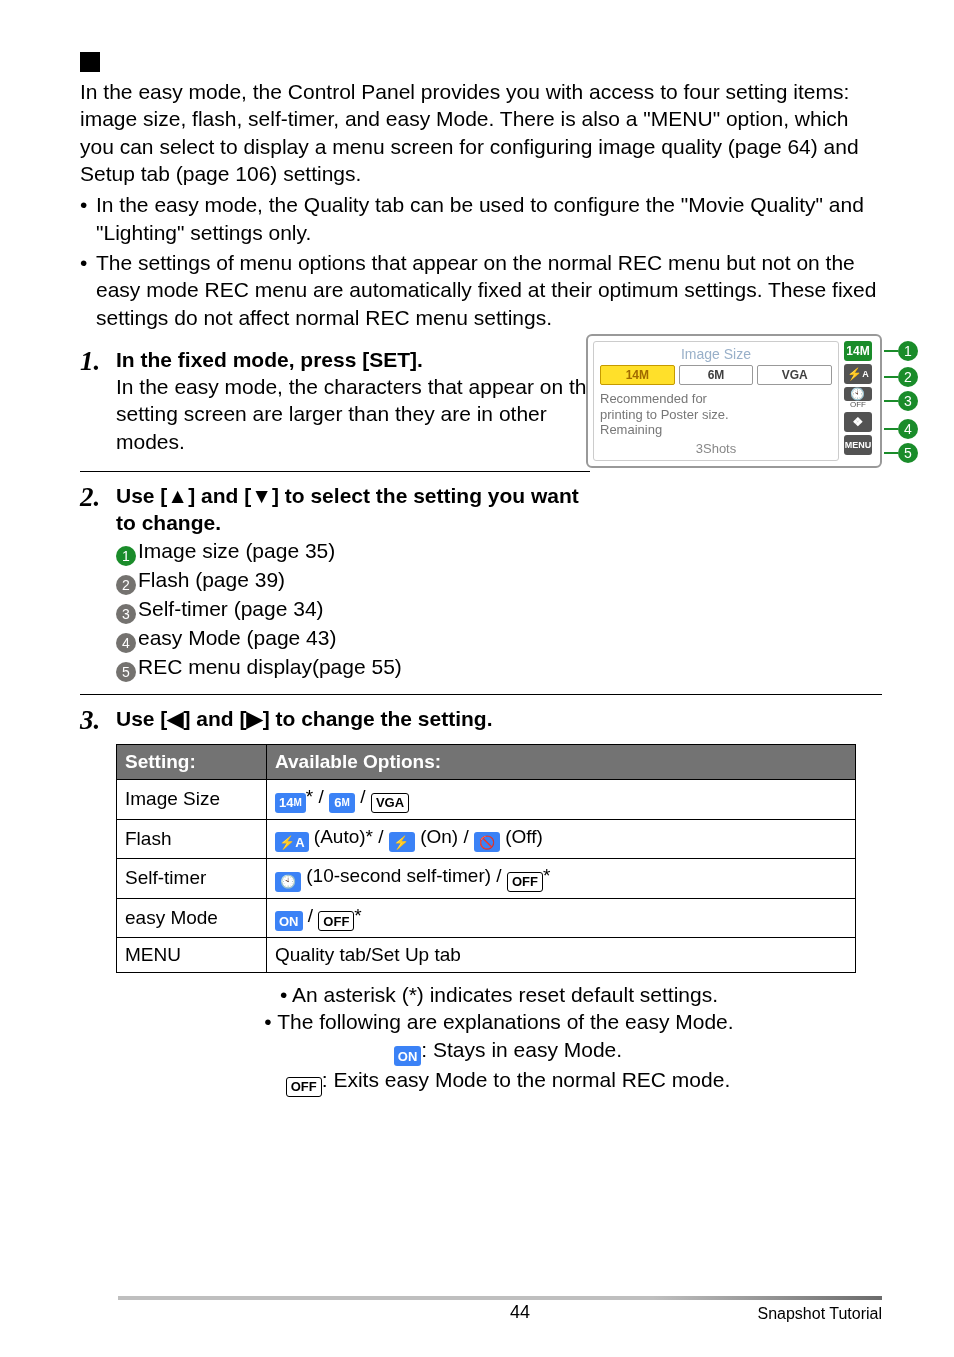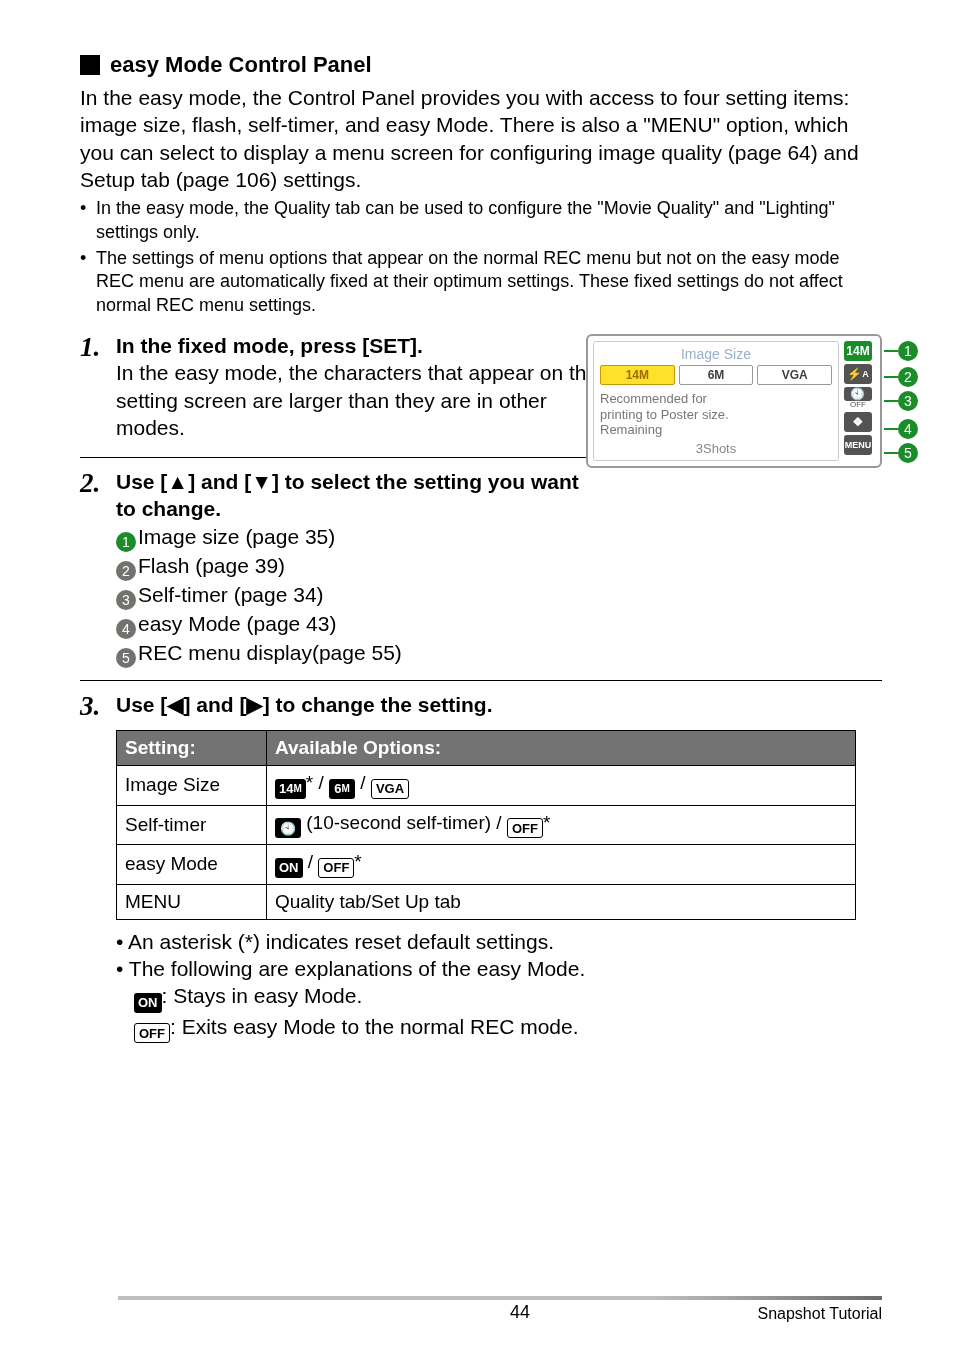--- a/index.html
+++ b/index.html
@@ -25,21 +25,21 @@
       width: 20px;
       height: 20px;
       background: #000;
     }
     .body-p {
       font-size: 21px;
       line-height: 1.3;
       margin-bottom: 4px;
     }
     .bullets {
-      font-size: 18px;
+      font-size: 21px;
       line-height: 1.32;
       list-style: none;
       margin-top: 4px;
     }
     .bullets li {
       position: relative;
       padding-left: 16px;
       margin-bottom: 2px;
     }
     .bullets li::before {
@@ -105,21 +105,21 @@
     }
     table.settings th {
       background: #737373;
       color: #fff;
       font-weight: bold;
     }
     table.settings th:first-child { width: 150px; }
     .icon-chip {
       display: inline-flex;
       align-items: center; justify-content: center;
-      background: #000000;
+      background: #3b82f6;
       color: #fff;
       border-radius: 3px;
       height: 20px;
       min-width: 26px;
       padding: 0 4px;
       font-size: 13px;
       font-weight: bold;
       vertical-align: -4px;
       line-height: 1;
     }
@@ -128,20 +128,21 @@
       color: #000;
       border: 1.5px solid #000;
     }
     .small-sub { font-size: 10px; vertical-align: -2px; }
     .notes {
       font-size: 21px;
       line-height: 1.3;
       margin-left: 36px;
       margin-top: 8px;
       list-style: none;
+      text-align: center;
     }
     .notes > li::before { content: "• "; }
     .notes .sub { margin-left: 18px; }
 
     
     .cam {
       position: absolute;
       right: 72px;
       top: 334px;
       width: 296px;
@@ -242,21 +243,20 @@
       bottom: 0;
       font-size: 16px;
     }
     .arrow { font-family: Arial, sans-serif; }
   </style>
 </head>
 <body>
 
 <div class="section-title">
   <span class="black-square"></span>
-  <span>easy Mode Control Panel</span>
 </div>
 
 <p class="body-p">In the easy mode, the Control Panel provides you with access to four setting items: image size, flash, self-timer, and easy Mode. There is also a "MENU" option, which you can select to display a menu screen for configuring image quality (page 64) and Setup tab (page 106) settings.</p>
 
 <ul class="bullets">
   <li>In the easy mode, the Quality tab can be used to configure the "Movie Quality" and "Lighting" settings only.</li>
   <li>The settings of menu options that appear on the normal REC menu but not on the easy mode REC menu are automatically fixed at their optimum settings. These fixed settings do not affect normal REC menu settings.</li>
 </ul>
 
 <div class="step">
@@ -311,20 +311,28 @@
               <span class="small-sub">M</span>
             </span>* / 
         <span class="icon-chip">
               <span>6</span>
               <span class="small-sub">M</span>
             </span> / 
         <span class="icon-chip outline">VGA</span>
       </td>
     </tr>
     <tr>
+      <td>Flash</td>
+      <td>
+        <span class="icon-chip">⚡A</span> <span>(Auto)</span>* / 
+        <span class="icon-chip">⚡</span> <span>(On)</span> / 
+        <span class="icon-chip">🚫</span> <span>(Off)</span>
+      </td>
+    </tr>
+    <tr>
       <td>Self-timer</td>
       <td>
         <span class="icon-chip">🕙</span> <span>(10-second self-timer)</span> / 
         <span class="icon-chip outline">OFF</span>*
       </td>
     </tr>
     <tr>
       <td>easy Mode</td>
       <td>
         <span class="icon-chip">ON</span> / 

